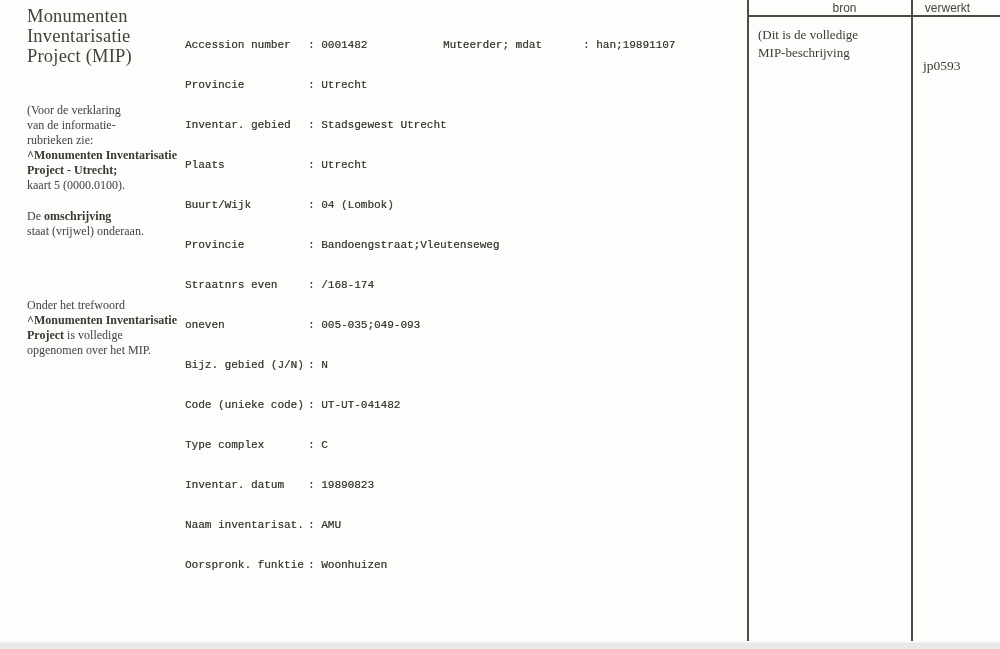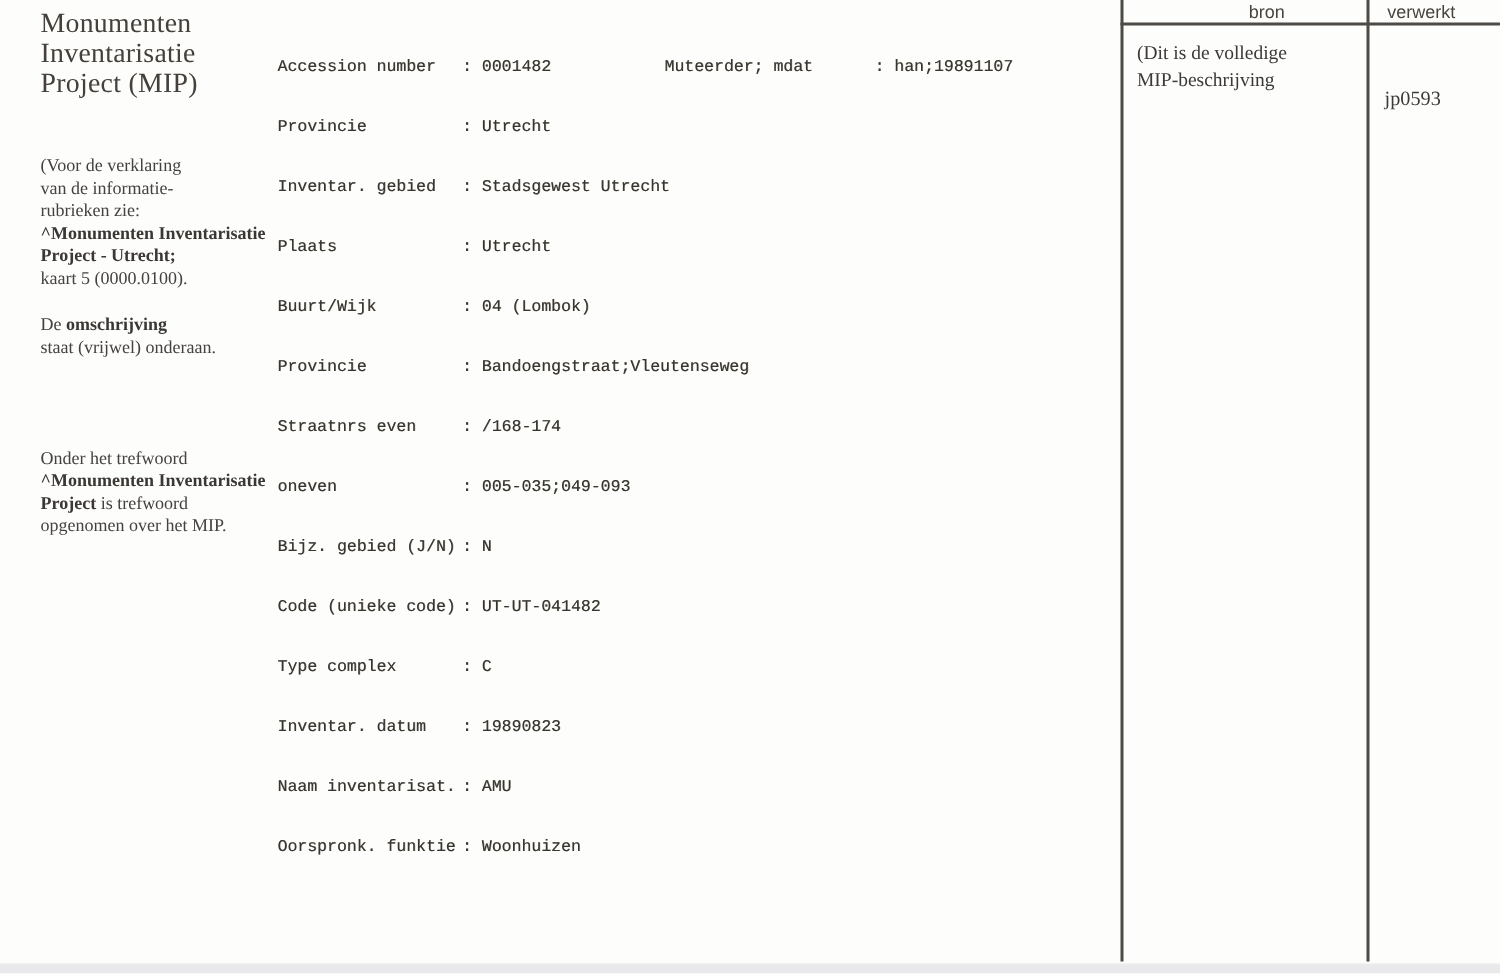--- a/index.html
+++ b/index.html
@@ -80,21 +80,21 @@
   </p>
 
   <p class="side-note note2">
     <span class="ln"><span>De </span><span class="b">omschrijving</span></span>
     <span class="ln">staat (vrijwel) onderaan.</span>
   </p>
 
   <p class="side-note note3">
     <span class="ln">Onder het trefwoord</span>
     <span class="ln b">^Monumenten Inventarisatie</span>
-    <span class="ln"><span class="b">Project</span><span> is trefwoord</span></span>
+    <span class="ln"><span class="b">Project</span><span> is volledige</span></span>
     <span class="ln">opgenomen over het MIP.</span>
   </p>
 </aside>
 
 <main class="record">
   <div class="kv-row"><span class="lbl">Accession number</span><span>: </span><span>0001482</span><span class="mut"><span class="mlbl">Muteerder; mdat</span><span>: </span><span>han;19891107</span></span></div>
   <div class="kv-row"><span class="lbl">Provincie</span><span>: </span><span>Utrecht</span></div>
   <div class="kv-row"><span class="lbl">Inventar. gebied</span><span>: </span><span>Stadsgewest Utrecht</span></div>
   <div class="kv-row"><span class="lbl">Plaats</span><span>: </span><span>Utrecht</span></div>
   <div class="kv-row"><span class="lbl">Buurt/Wijk</span><span>: </span><span>04 (Lombok)</span></div>

